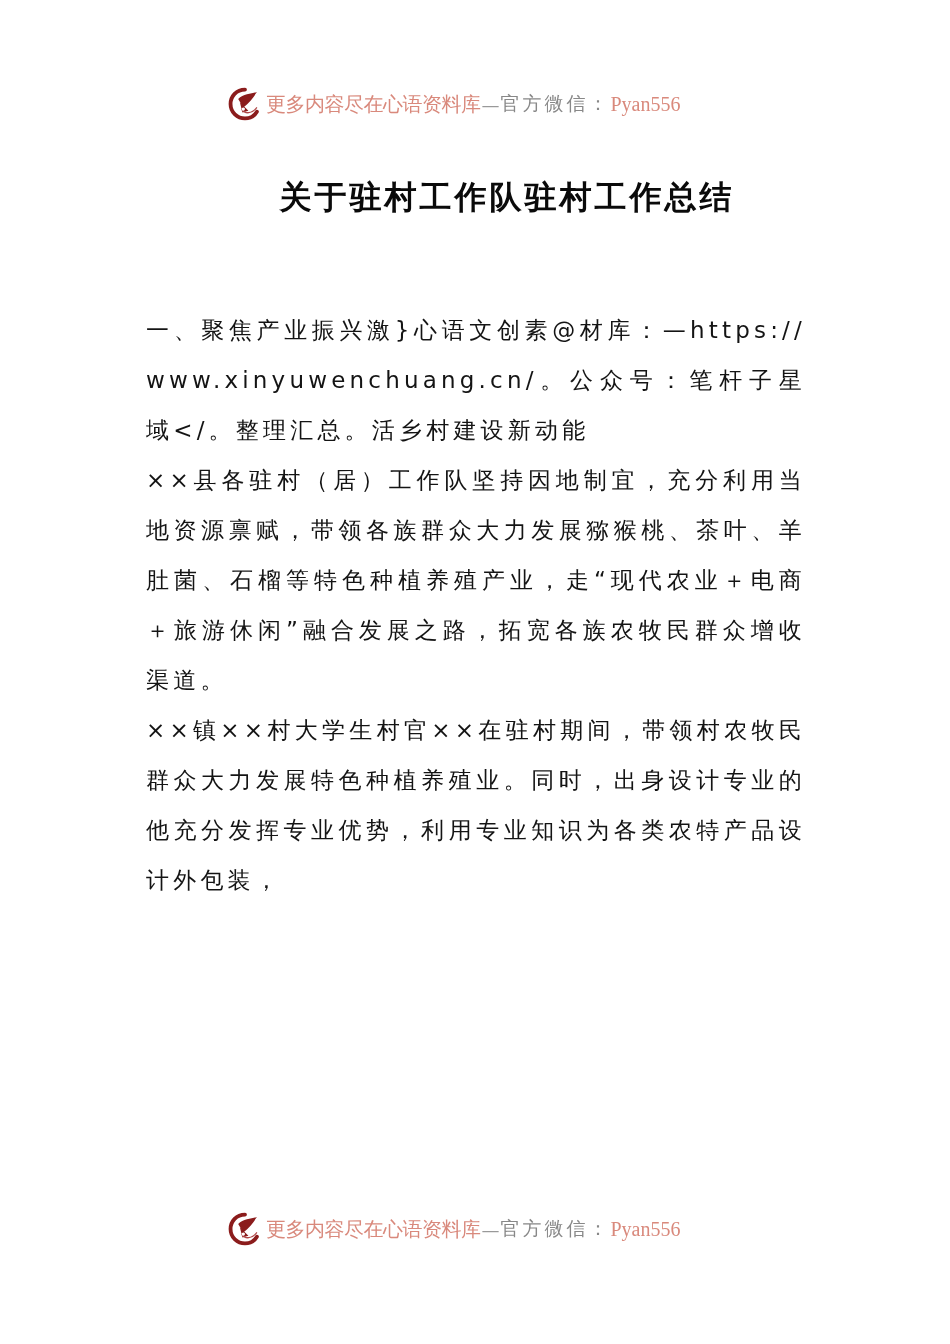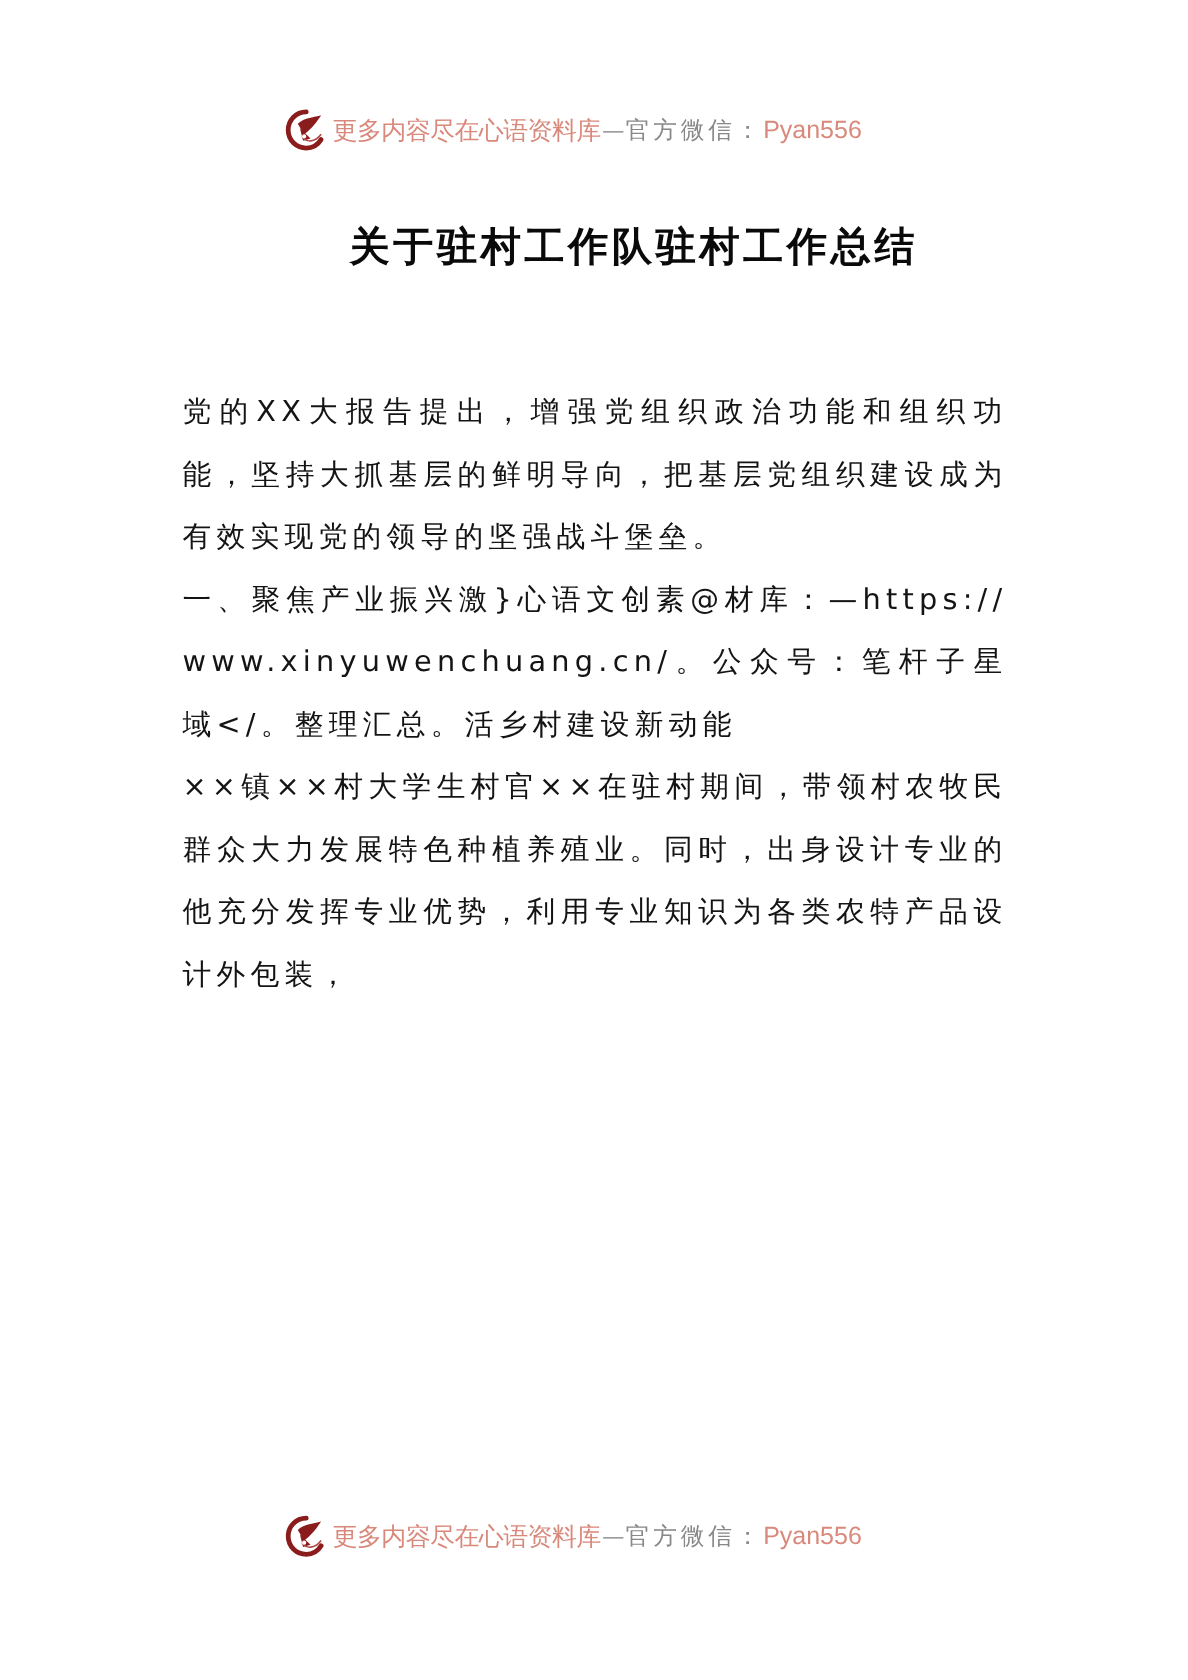--- a/index.html
+++ b/index.html
@@ -45,21 +45,21 @@
       margin: 0 1px;
     }
     .wm-label {
       font-family: Liberation Serif, serif;
       font-size: 19px;
       color: #888888;
       letter-spacing: 3px;
       white-space: nowrap;
     }
     .wm-id {
-      font-family: Liberation Sans, sans-serif;
+      font-family: Liberation Serif, serif;
       font-size: 20px;
       color: #d9897c;
       white-space: nowrap;
     }
     .doc-title {
       position: absolute;
       top: 176px;
       left: 0;
       width: 950px;
       text-align: center;
@@ -99,22 +99,22 @@
   </svg>
   <span class="wm-main">更多内容尽在心语资料库</span>
   <span class="wm-dash">—</span>
   <span class="wm-label">官方微信：</span>
   <span class="wm-id">Pyan556</span>
 </div>
 
 <h1 class="doc-title" style="margin:0;padding-left:32px;">关于驻村工作队驻村工作总结</h1>
 
 <div class="doc-body">
-  <p class="para">党的XX大报告提出，增强党组织政治功能和组织功能，坚持大抓基层的鲜明导向，把基层党组织建设成为有效实现党的领导的坚强战斗堡垒。</p>
   <p class="para">一、聚焦产业振兴激}心语文创素@材库：—https://www.xinyuwenchuang.cn/。公众号：笔杆子星域&lt;/。整理汇总。活乡村建设新动能</p>
+  <p class="para">××县各驻村（居）工作队坚持因地制宜，充分利用当地资源禀赋，带领各族群众大力发展猕猴桃、茶叶、羊肚菌、石榴等特色种植养殖产业，走“现代农业＋电商＋旅游休闲”融合发展之路，拓宽各族农牧民群众增收渠道。</p>
   <p class="para">××镇××村大学生村官××在驻村期间，带领村农牧民群众大力发展特色种植养殖业。同时，出身设计专业的他充分发挥专业优势，利用专业知识为各类农特产品设计外包装，</p>
 </div>
 
 <div class="watermark bottom">
   <svg class="wm-logo" viewBox="0 0 40 40">
     <path d="M20 3 C10 3 3 11 3 20 C3 30 11 37 20 37 C26 37 31 34 34 29" fill="none" stroke="#8b1c1c" stroke-width="4.5" stroke-linecap="round"></path>
     <path d="M12 14 C18 8 28 8 34 6 C30 12 26 18 18 24 Z" fill="#8b1c1c"></path>
     <path d="M14 18 L24 28 L17 30 Z" fill="#8b1c1c"></path>
     <path d="M16 26 C20 32 28 32 34 24" fill="none" stroke="#b04848" stroke-width="1.5"></path>
     <circle cx="18" cy="26" r="2" fill="#ffffff"></circle>

